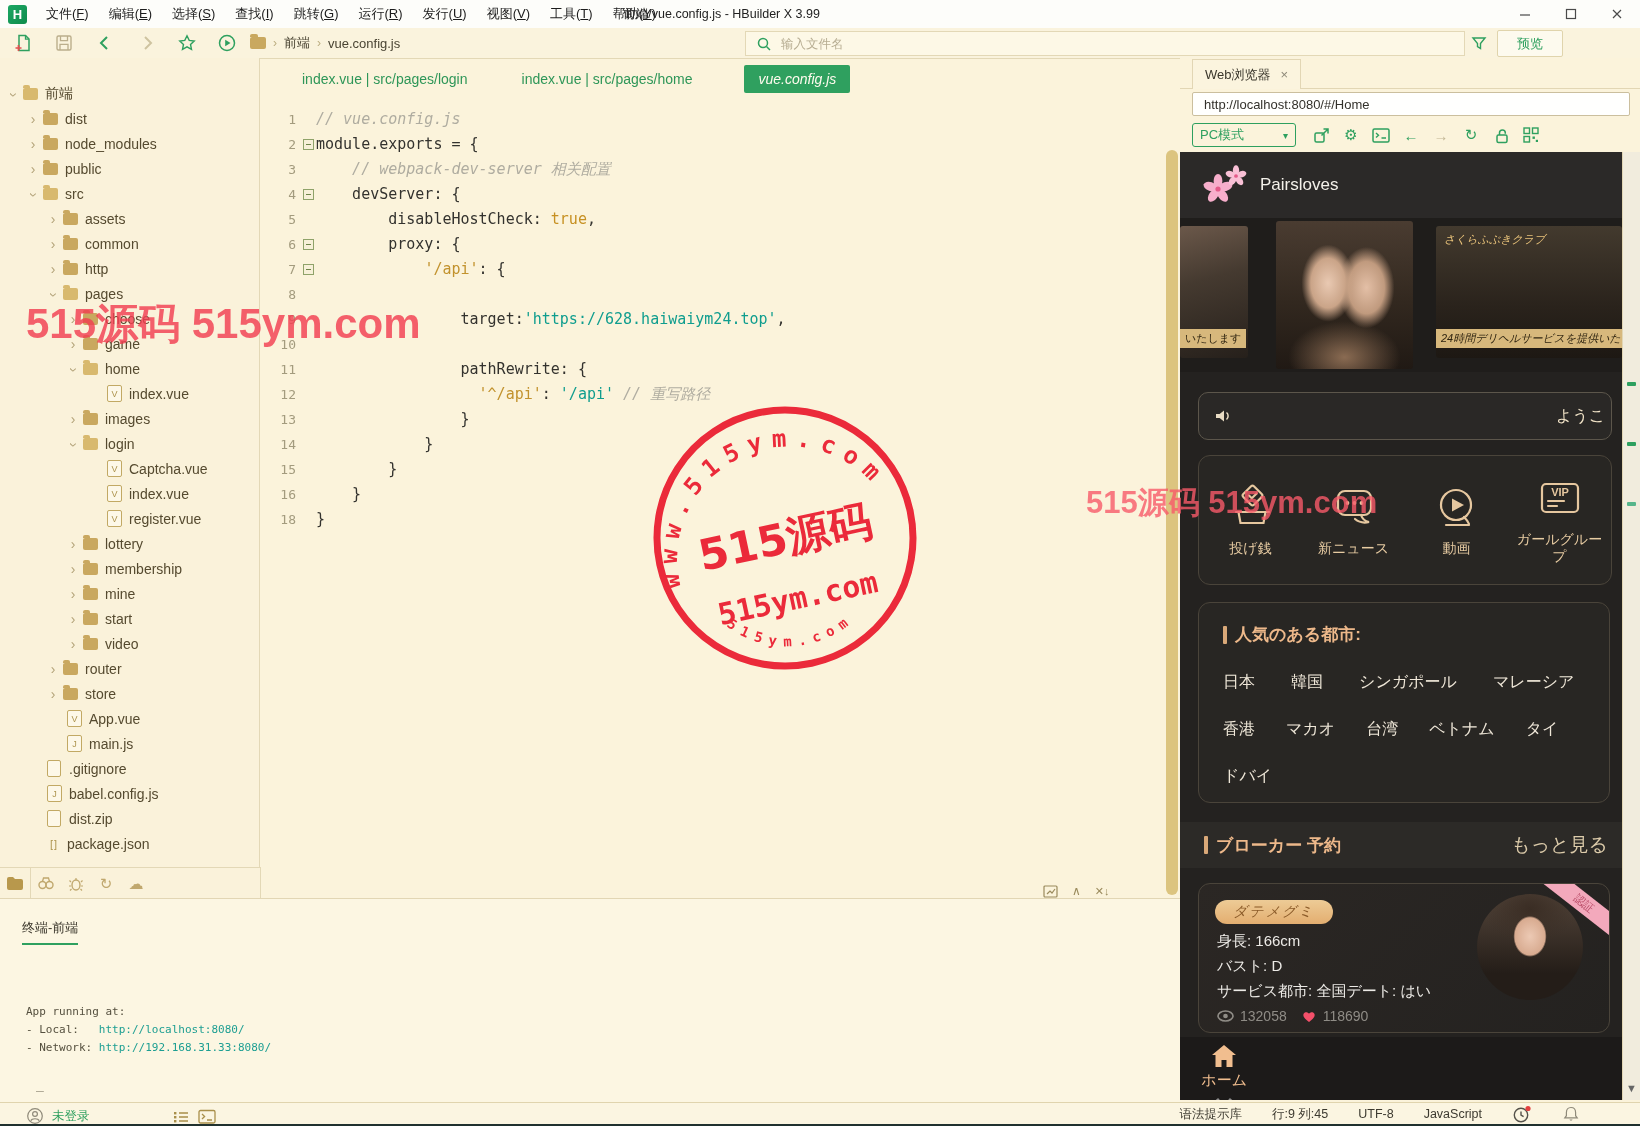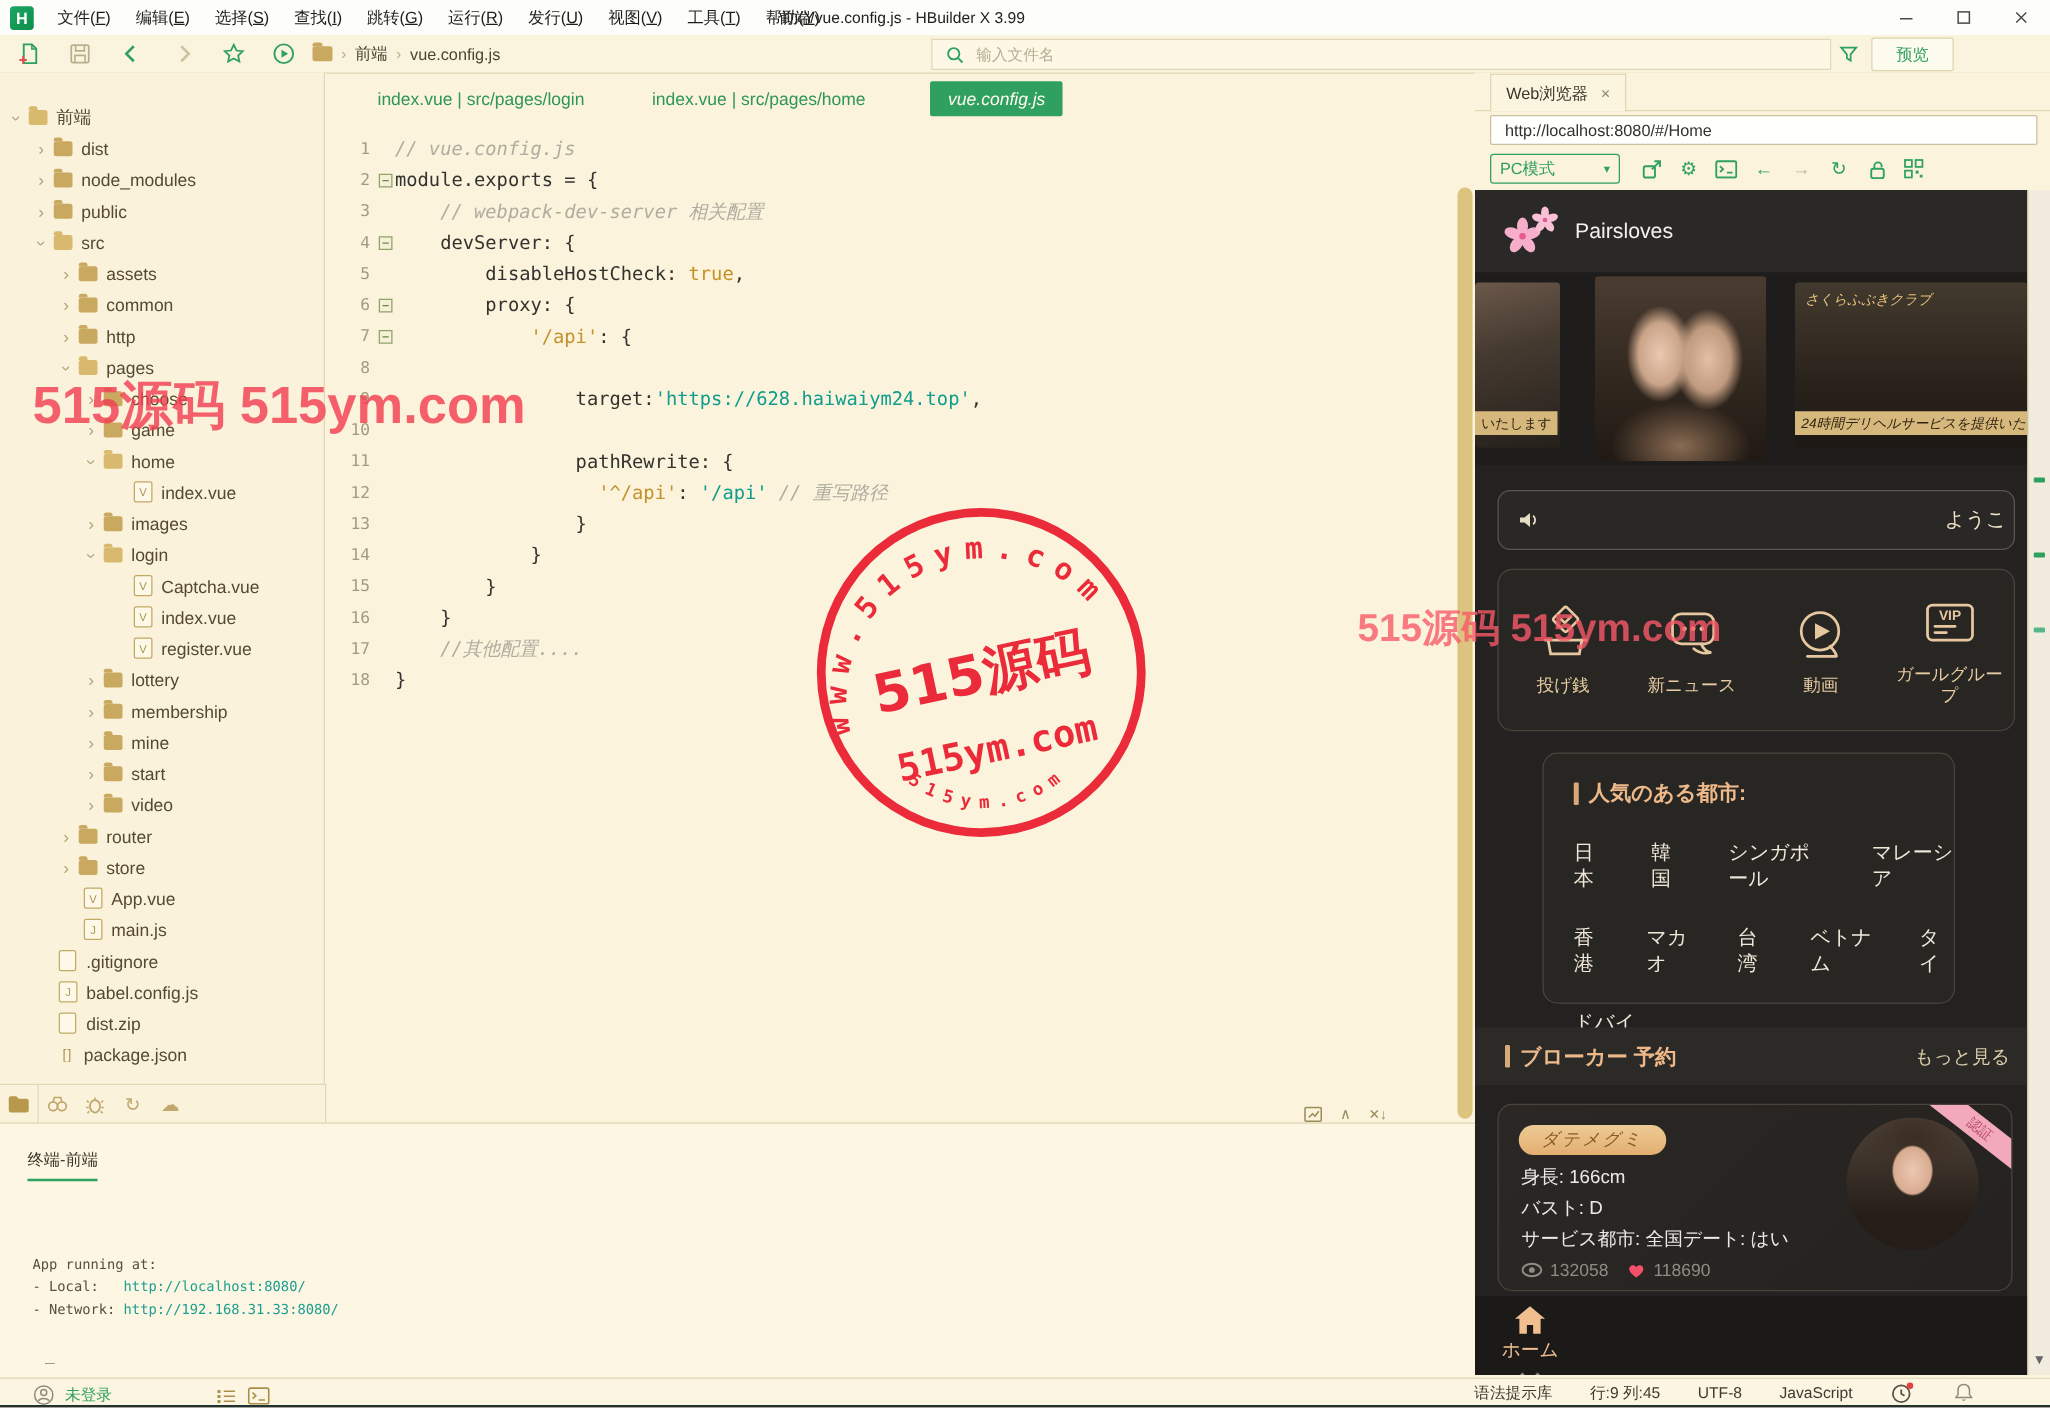--- a/index.html
+++ b/index.html
@@ -96,28 +96,28 @@
      radial-gradient(70px 45px at 50% 92%,#8a6b52 0%,rgba(0,0,0,0) 80%),
      linear-gradient(180deg,#4a3c31 0%,#32281f 55%,#201914 100%);}
   .car-right{left:256px;top:8px;width:186px;height:132px;background:linear-gradient(180deg,#433a2e,#2a231c 60%,#1d1813);font-style:italic;}
   .car-banner{position:absolute;bottom:10px;left:0;background:#D7B87C;color:#2F2410;font-size:11px;padding:2px 5px;white-space:nowrap;}
   .car-toptext{position:absolute;top:6px;left:8px;color:#E8C27A;font-size:11px;white-space:nowrap;}
   .marquee{position:absolute;left:18px;top:240px;width:412px;height:46px;border:1px solid #5C564B;border-radius:10px;background:#2A2826;display:flex;align-items:center;overflow:hidden;}
   .marquee-text{position:absolute;right:6px;font-size:16px;color:#F2E4C8;white-space:nowrap;}
   .actions{position:absolute;left:18px;top:303px;width:412px;height:128px;border:1px solid #4A443A;border-radius:12px;background:#282623;display:flex;align-items:center;justify-content:space-around;}
   .action{display:flex;flex-direction:column;align-items:center;width:92px;}
   .action .lbl{font-size:14px;color:#E7CBA2;margin-top:8px;text-align:center;line-height:17px;}
-  .citiescard{position:absolute;left:18px;top:450px;width:330px;height:201px;border:1px solid #4A443A;border-radius:12px;background:#282623;box-sizing:border-box;padding:20px 0 0 24px;margin-left:36px;}
+  .citiescard{position:absolute;left:18px;top:450px;width:412px;height:201px;border:1px solid #4A443A;border-radius:12px;background:#282623;box-sizing:border-box;padding:20px 0 0 24px;}
   .sec-title{display:flex;align-items:center;font-size:17px;font-weight:bold;color:#EDB88A;}
   .sec-title::before{content:"";width:4px;height:18px;background:#D9A878;margin-right:8px;border-radius:1px;}
   .cityrow{display:flex;gap:36px;margin-top:26px;font-size:16px;color:#EFE7D8;}
   .cityrow2{gap:31px;}
   .broker{position:absolute;left:0;top:670px;width:442px;height:46px;background:#2C2A27;display:flex;align-items:center;}
   .broker .sec-title{margin-left:24px;}
-  .more{position:absolute;right:14px;font-size:15px;color:#DCCBAA;}
+  .more{position:absolute;right:14px;font-size:19px;color:#DCCBAA;}
   .profile{position:absolute;left:18px;top:731px;width:412px;height:150px;border:1px solid #4A443A;border-radius:12px;background:linear-gradient(135deg,#2B2724,#242220);box-sizing:border-box;overflow:hidden;}
   .ribbon{position:absolute;top:10px;right:-30px;width:110px;transform:rotate(38deg);background:#F3A9BC;color:#B84A66;font-size:11px;text-align:center;padding:2px 0;}
   .badge{position:absolute;left:16px;top:16px;background:linear-gradient(180deg,#EDCB96,#E3AE70);color:#8A5A28;font-size:14px;font-style:italic;letter-spacing:2px;border-radius:13px;padding:3px 18px;}
   .pline{position:absolute;left:18px;font-size:15px;color:#ECEAE6;}
   .pstats{position:absolute;left:18px;top:124px;display:flex;align-items:center;gap:6px;font-size:14px;color:#8F8C86;}
   .avatar{position:absolute;right:26px;top:10px;width:106px;height:106px;border-radius:50%;background:
      radial-gradient(26px 32px at 50% 40%,#ecc9b4 0%,#d8ab90 58%,rgba(0,0,0,0) 64%),
      radial-gradient(64px 46px at 50% 14%,#3a2d24 0%,rgba(0,0,0,0) 75%),
      linear-gradient(180deg,#53453a,#241d18 75%);}
   .webnav{position:absolute;left:0;top:885px;width:442px;height:63px;background:#1C1A19;display:flex;flex-direction:column;}
@@ -481,25 +481,20 @@
       </div>
     <div class="cline">
         <span class="lnum">15</span>
         <span class="fold"></span>
         <span class="ctext"><span data-k="plain">        }</span></span>
       </div>
     <div class="cline">
         <span class="lnum">16</span>
         <span class="fold"></span>
         <span class="ctext"><span data-k="plain">    }</span></span>
-      </div>
-    <div class="cline">
-        <span class="lnum">17</span>
-        <span class="fold"></span>
-        <span class="ctext"><span data-k="cmt">    //其他配置....</span></span>
       </div>
     <div class="cline">
         <span class="lnum">18</span>
         <span class="fold"></span>
         <span class="ctext"><span data-k="plain">}</span></span>
       </div>
   </div>
   <div class="escroll"></div>
 
   <div class="term-actions">

